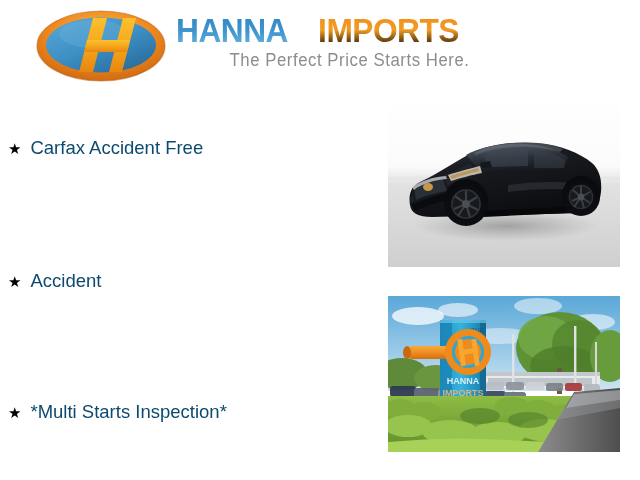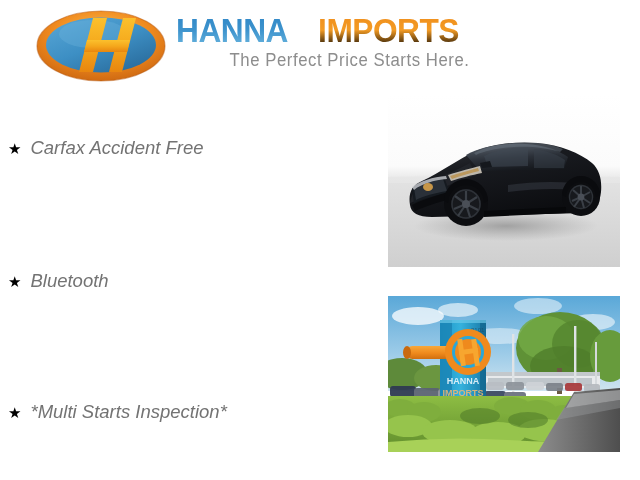--- a/index.html
+++ b/index.html
@@ -73,23 +73,22 @@
   .star-bullet {
     font-size: 15px;
     line-height: 1;
     color: #000000;
     margin-right: 9px;
     flex: 0 0 auto;
   }
   .feature-label {
     font-size: 18.5px;
     line-height: 1;
-    color: #737373;
+    color: #0c4a6e;
     font-weight: 400;
-    font-style: italic;
   }
 
   
   .photo {
     position: absolute;
     overflow: hidden;
     background: #ffffff;
   }
   .photo svg { display: block; }
 
@@ -163,21 +162,21 @@
 
 <div class="features">
 
   <div class="feature-row r0">
     <span class="star-bullet">★</span>
     <span class="feature-label">Carfax Accident Free</span>
   </div>
 
   <div class="feature-row r1">
     <span class="star-bullet">★</span>
-    <span class="feature-label">Bluetooth</span>
+    <span class="feature-label">Accident</span>
   </div>
 
   <div class="feature-row r2">
     <span class="star-bullet">★</span>
     <span class="feature-label">*Multi Starts Inspection*</span>
   </div>
 </div>
 
 <div class="photo photo-car">
   <svg viewBox="0 0 232 174" xmlns="http://www.w3.org/2000/svg">

